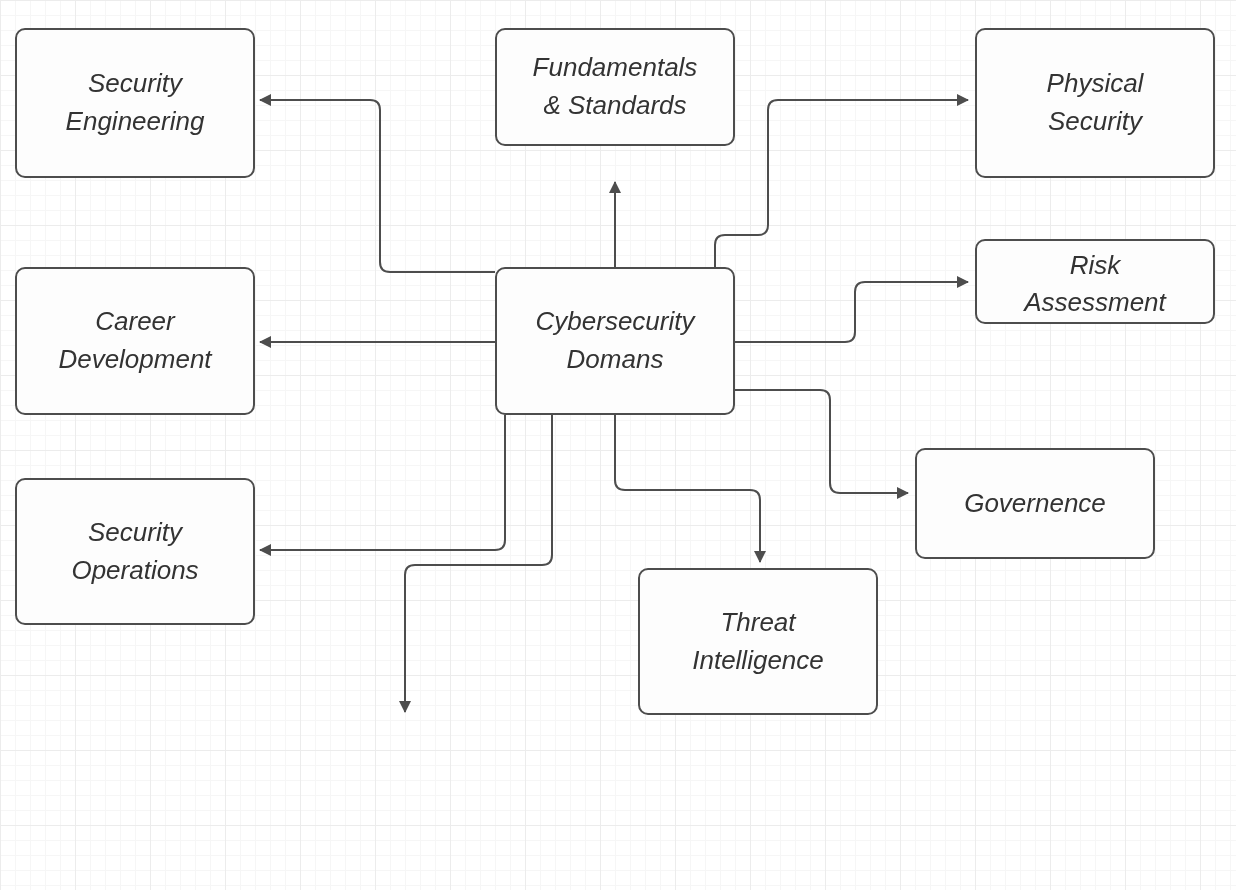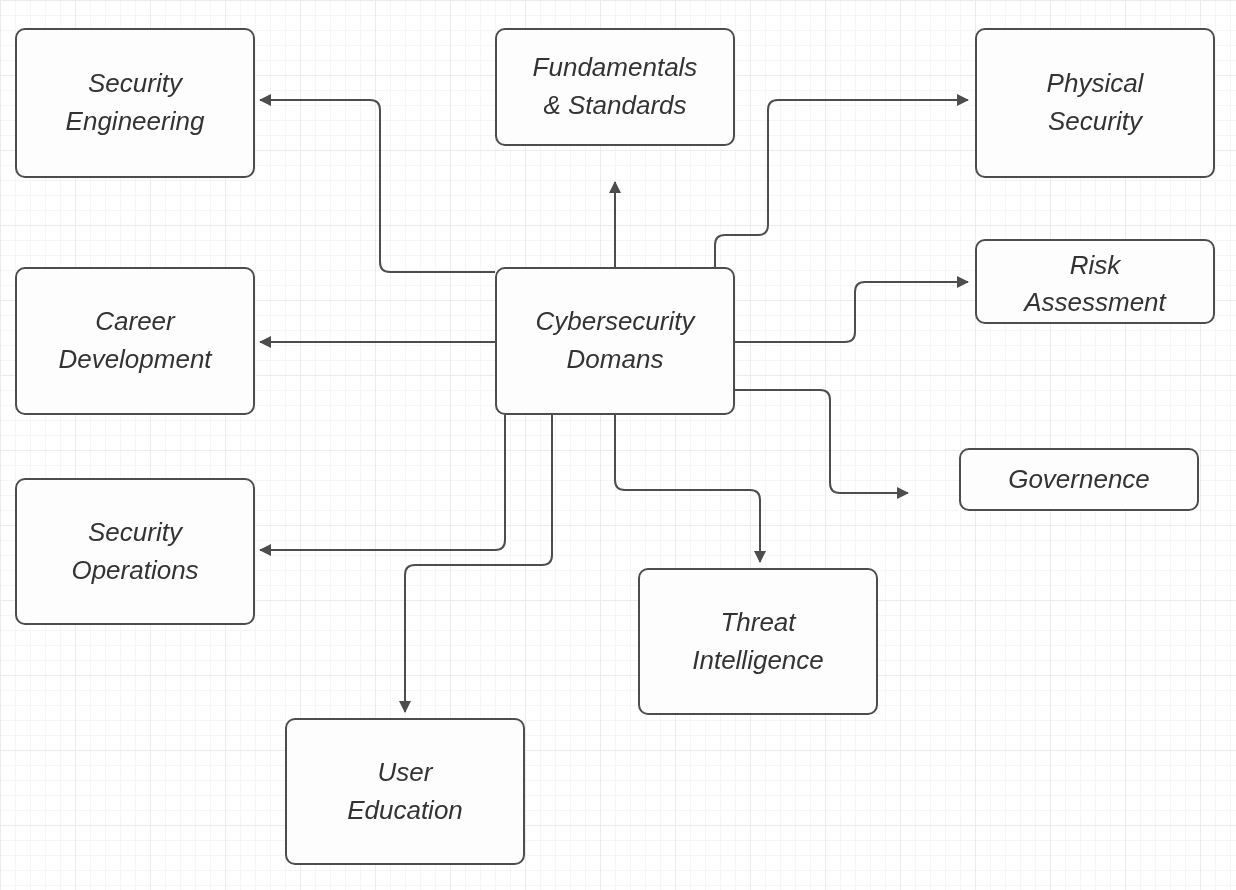--- a/index.html
+++ b/index.html
@@ -51,21 +51,21 @@
     white-space: pre-line;
     font-style: italic;
   }
   
   #n-security-engineering { left: 15px;  top: 28px;  width: 240px; height: 150px; }
   #n-fundamentals         { left: 495px; top: 28px;  width: 240px; height: 118px; }
   #n-physical-security    { left: 975px; top: 28px;  width: 240px; height: 150px; }
   #n-career-development   { left: 15px;  top: 267px; width: 240px; height: 148px; align-items: center; }
   #n-center               { left: 495px; top: 267px; width: 240px; height: 148px; }
   #n-risk-assessment      { left: 975px; top: 239px; width: 240px; height: 85px; align-items: flex-end;  }
-  #n-governence           { left: 915px; top: 448px; width: 240px; height: 63px; margin-left: 44px;  }
+  #n-governence           { left: 915px; top: 448px; width: 240px; height: 111px;  }
   #n-security-operations  { left: 15px;  top: 478px; width: 240px; height: 147px; }
   #n-threat-intelligence  { left: 638px; top: 568px; width: 240px; height: 147px; }
   #n-user-education       { left: 285px; top: 718px; width: 240px; height: 147px; }
 </style>
 </head>
 <body>
 
 <div class="canvas">
 
   <svg class="edge-layer" viewBox="0 0 1236 890" xmlns="http://www.w3.org/2000/svg">
@@ -131,18 +131,14 @@
   <div class="node" id="n-security-operations">
     <span class="label">Security
 Operations</span>
   </div>
 
   <div class="node" id="n-threat-intelligence">
     <span class="label">Threat
 Intelligence</span>
   </div>
 
-  <div class="node" id="n-user-education">
-    <span class="label">User
-Education</span>
-  </div>
 
 </div>
 
 </body></html>

